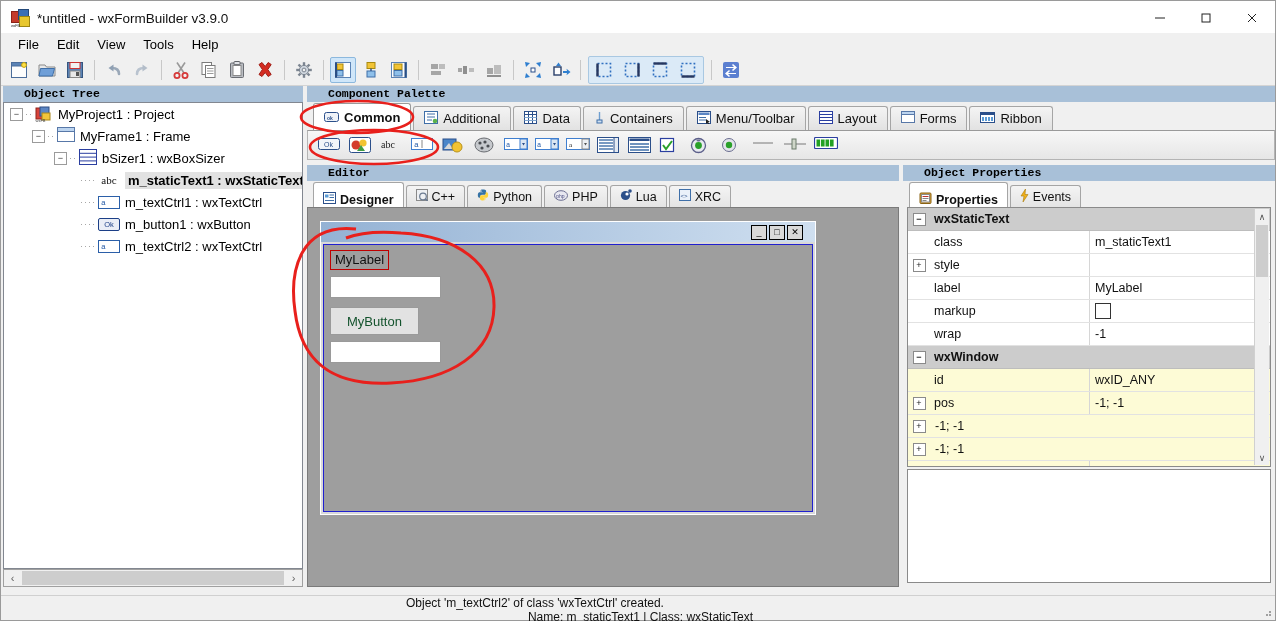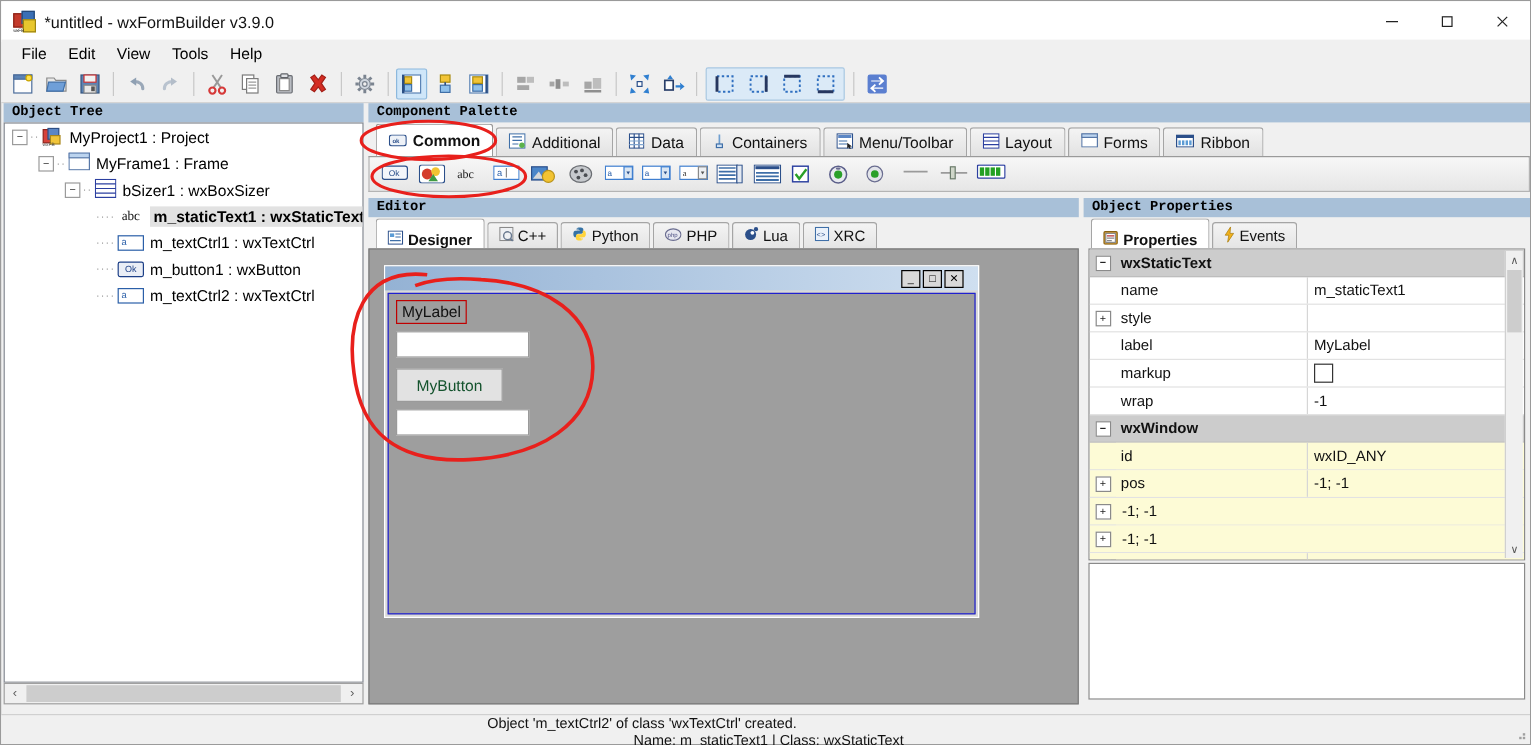--- a/index.html
+++ b/index.html
@@ -31,21 +31,21 @@
   .toolbar{position:absolute;left:0;top:54px;width:1274px;height:31px;background:#f0f0f0;display:flex;align-items:center;padding-left:4px;box-sizing:border-box;border-bottom:1px solid #d4d4d4;}
   .tbtn{width:26px;height:26px;margin:0 1px;display:flex;align-items:center;justify-content:center;position:relative;cursor:default;border:1px solid transparent;box-sizing:border-box;}
   .tbtn.active{background:#cfe6f9;border:1px solid #8cb8dd;border-radius:2px;}
   .tsep{width:1px;height:20px;background:#c8c8c8;margin:0 5px;}
   .tgroup-box{display:flex;background:#dbeaf7;border:1px solid #a9c8e2;border-radius:2px;padding:0 1px;margin:0 2px;}
 
   
   .caption{
     position:absolute;height:16px;background:#a8c0d8;color:#000;
     font-family:"Liberation Mono","DejaVu Sans Mono",monospace;font-size:11.5px;font-weight:bold;
-    padding-left:7px;box-sizing:border-box;line-height:16px;letter-spacing:0px;
+    padding-left:21px;box-sizing:border-box;line-height:16px;letter-spacing:0px;
   }
 
   
   .tree-panel{position:absolute;left:2px;top:101px;width:300px;height:467px;background:#fff;border:1px solid #828790;box-sizing:border-box;overflow:hidden;}
   .tree-row{display:flex;align-items:center;height:22px;padding-left:6px;white-space:nowrap;font-size:12.5px;cursor:default;}
   .tree-row .lbltxt{font-size:13px;color:#000;}
   .tree-row.selected .lbltxt{font-weight:bold;background:#e2e2e2;padding:1px 3px;}
   .twisty{width:11px;height:11px;border:1px solid #9b9b9b;background:#fff;font-size:9px;line-height:9px;
           display:inline-flex;align-items:center;justify-content:center;color:#333;flex:none;margin-right:2px;font-family:"Liberation Sans",sans-serif;}
   .dots{flex:none;color:#9a9a9a;letter-spacing:1px;font-size:9px;margin-right:2px;}
@@ -783,21 +783,21 @@
 
       <div class="grow cat">
         <div class="gexp">
             <span class="gbox">−</span>
           </div>
         <div class="gname" style="border-right:none;width:auto;flex:1;">wxStaticText</div>
       </div>
 
       <div class="grow">
         <div class="gexp"></div>
-        <div class="gname">name</div>
+        <div class="gname">class</div>
         <div class="gval">m_staticText1</div>
       </div>
 
       <div class="grow">
         <div class="gexp">
             <span class="gbox">+</span>
           </div>
         <div class="gname">style</div>
         <div class="gval"></div>
       </div>

